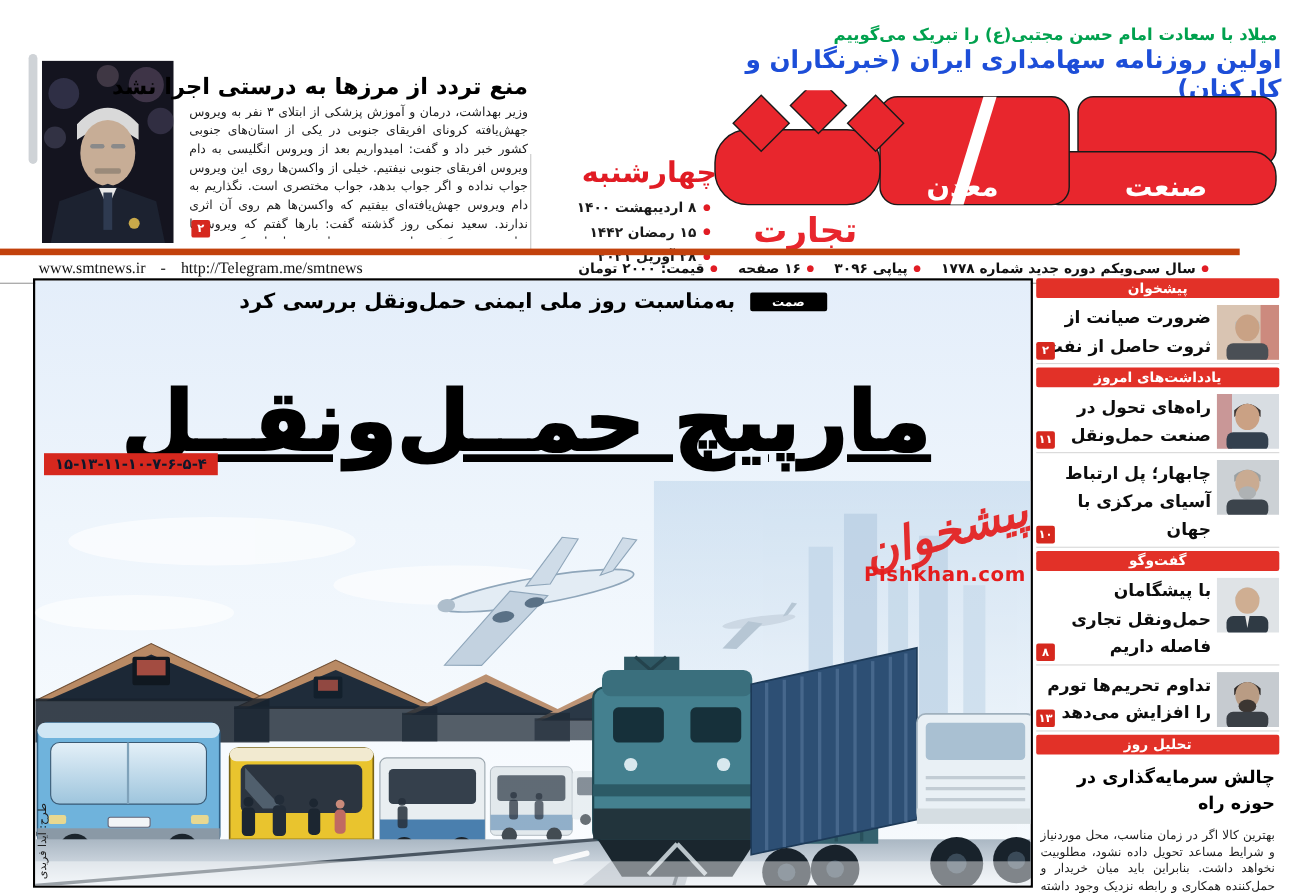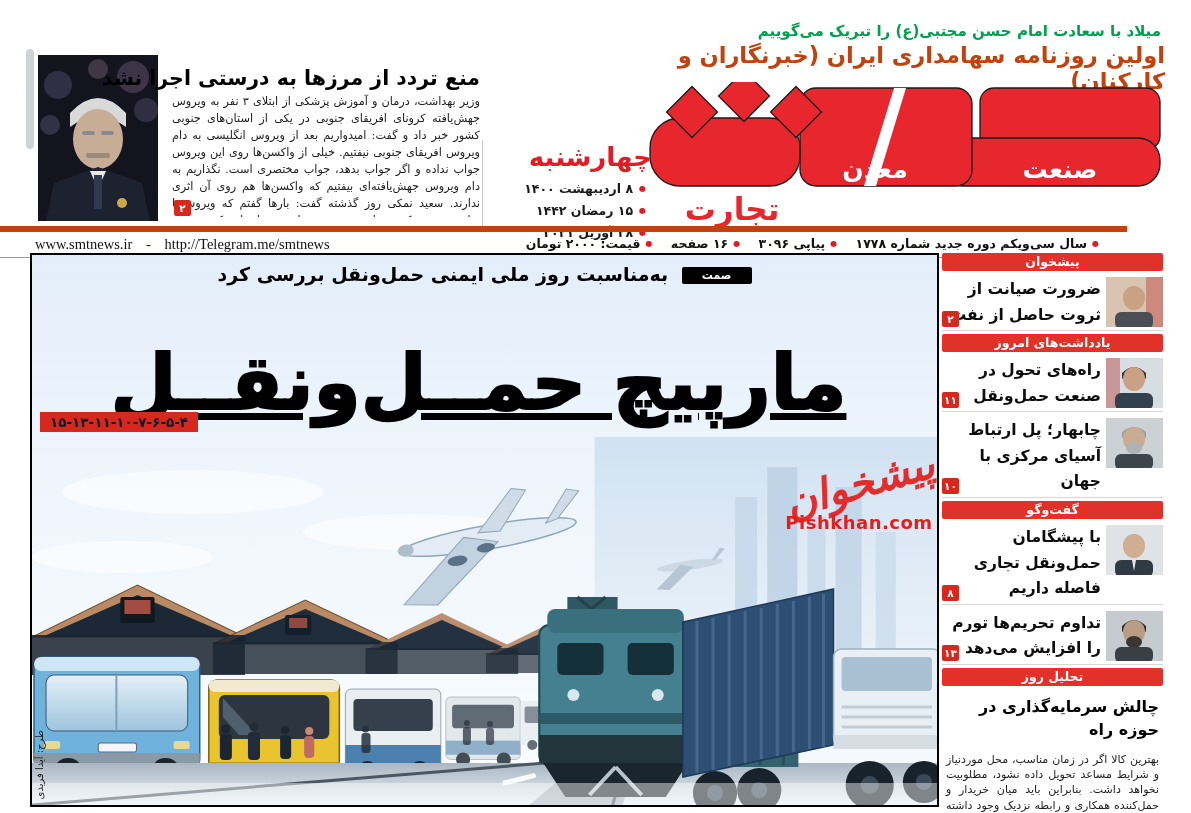--- a/index.html
+++ b/index.html
@@ -23,21 +23,21 @@
   .dateblock{position:absolute;left:488px;top:142px;width:168px;height:90px;direction:rtl;text-align:right;}
   .weekday{font-size:26px;font-weight:bold;color:#e11c24;margin:0 4px 9px 0;}
   .d-row{font-size:12.5px;font-weight:bold;color:#1a1a1a;margin:0 10px 7px 0;}
   .d-row::before{content:"●";color:#e11c24;font-size:8px;margin-left:6px;vertical-align:2px;}
   .vdiv{position:absolute;left:482px;top:140px;width:1px;height:90px;background:#c9c9c9;}
 
   
   .masthead{position:absolute;left:640px;top:6px;width:527px;height:224px;direction:rtl;}
   .green-line{position:absolute;top:16px;right:6px;left:0;text-align:left;direction:rtl;
         color:#00a14e;font-size:15px;font-weight:bold;text-align:right;}
-  .red-line{position:absolute;top:36px;right:2px;left:0;color:#c2410c;font-size:22.5px;
+  .red-line{position:absolute;top:36px;right:2px;left:0;color:#1d4ed8;font-size:22.5px;
         font-weight:bold;text-align:right;letter-spacing:-.3px;}
   .logo{position:absolute;top:76px;left:0;width:527px;height:148px;}
 
   
   .infobar{position:absolute;left:0;top:226px;width:1127px;height:26px;border-top:6px solid #c2410c;}
   .ib-left{position:absolute;left:35px;top:4px;font-family:"Liberation Serif",serif;font-size:14.5px;color:#111;}
   .ib-left .sep{margin:0 10px;}
   .ib-right{position:absolute;right:28px;top:4px;direction:rtl;font-size:12.5px;font-weight:bold;color:#111;}
   .ib-right .seg{margin-left:14px;}
   .ib-right .seg::before{content:"●";color:#e11c24;font-size:8px;margin-left:5px;vertical-align:2px;}

